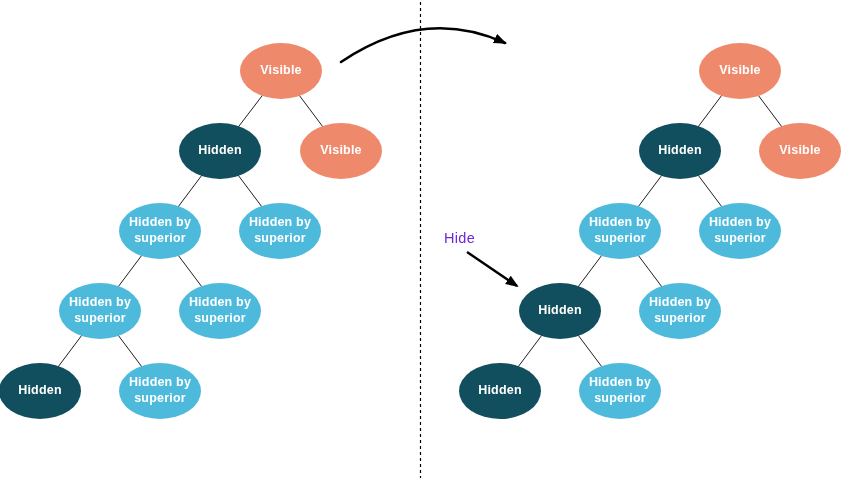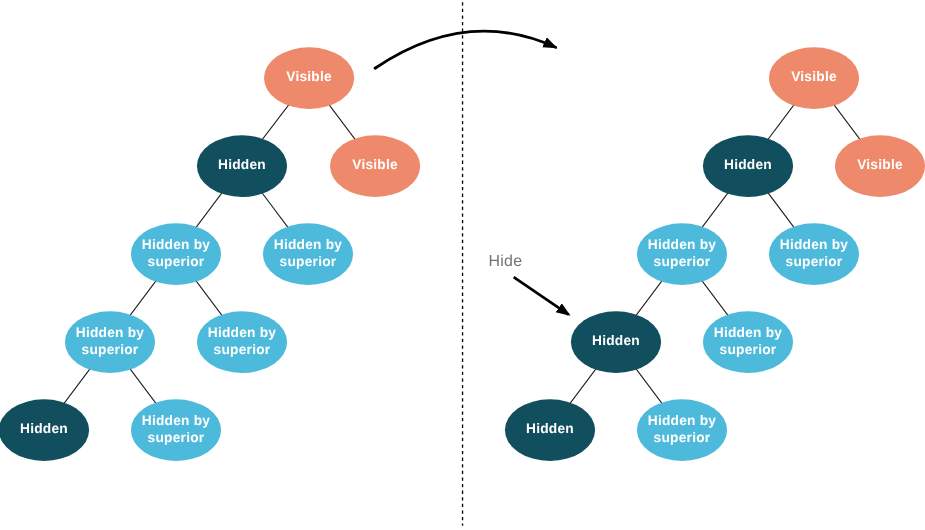--- a/index.html
+++ b/index.html
@@ -26,21 +26,21 @@
     font-size: 12.5px;
     font-weight: bold;
     letter-spacing: 0.2px;
     line-height: 1.25;
     padding: 0 5px;
     box-sizing: border-box;
   }
   .hide-label {
     position: absolute;
     font-size: 14.5px;
-    color: #737373;
+    color: #6d28d9;
     letter-spacing: 0.3px;
   }
 </style>
 </head>
 <body>
 
 <div class="canvas">
   <svg id="diagram-svg" width="841" height="482">
     <defs>
       <marker id="arrowhead" markerUnits="userSpaceOnUse" markerWidth="14" markerHeight="12" refX="11" refY="5" orient="auto">

